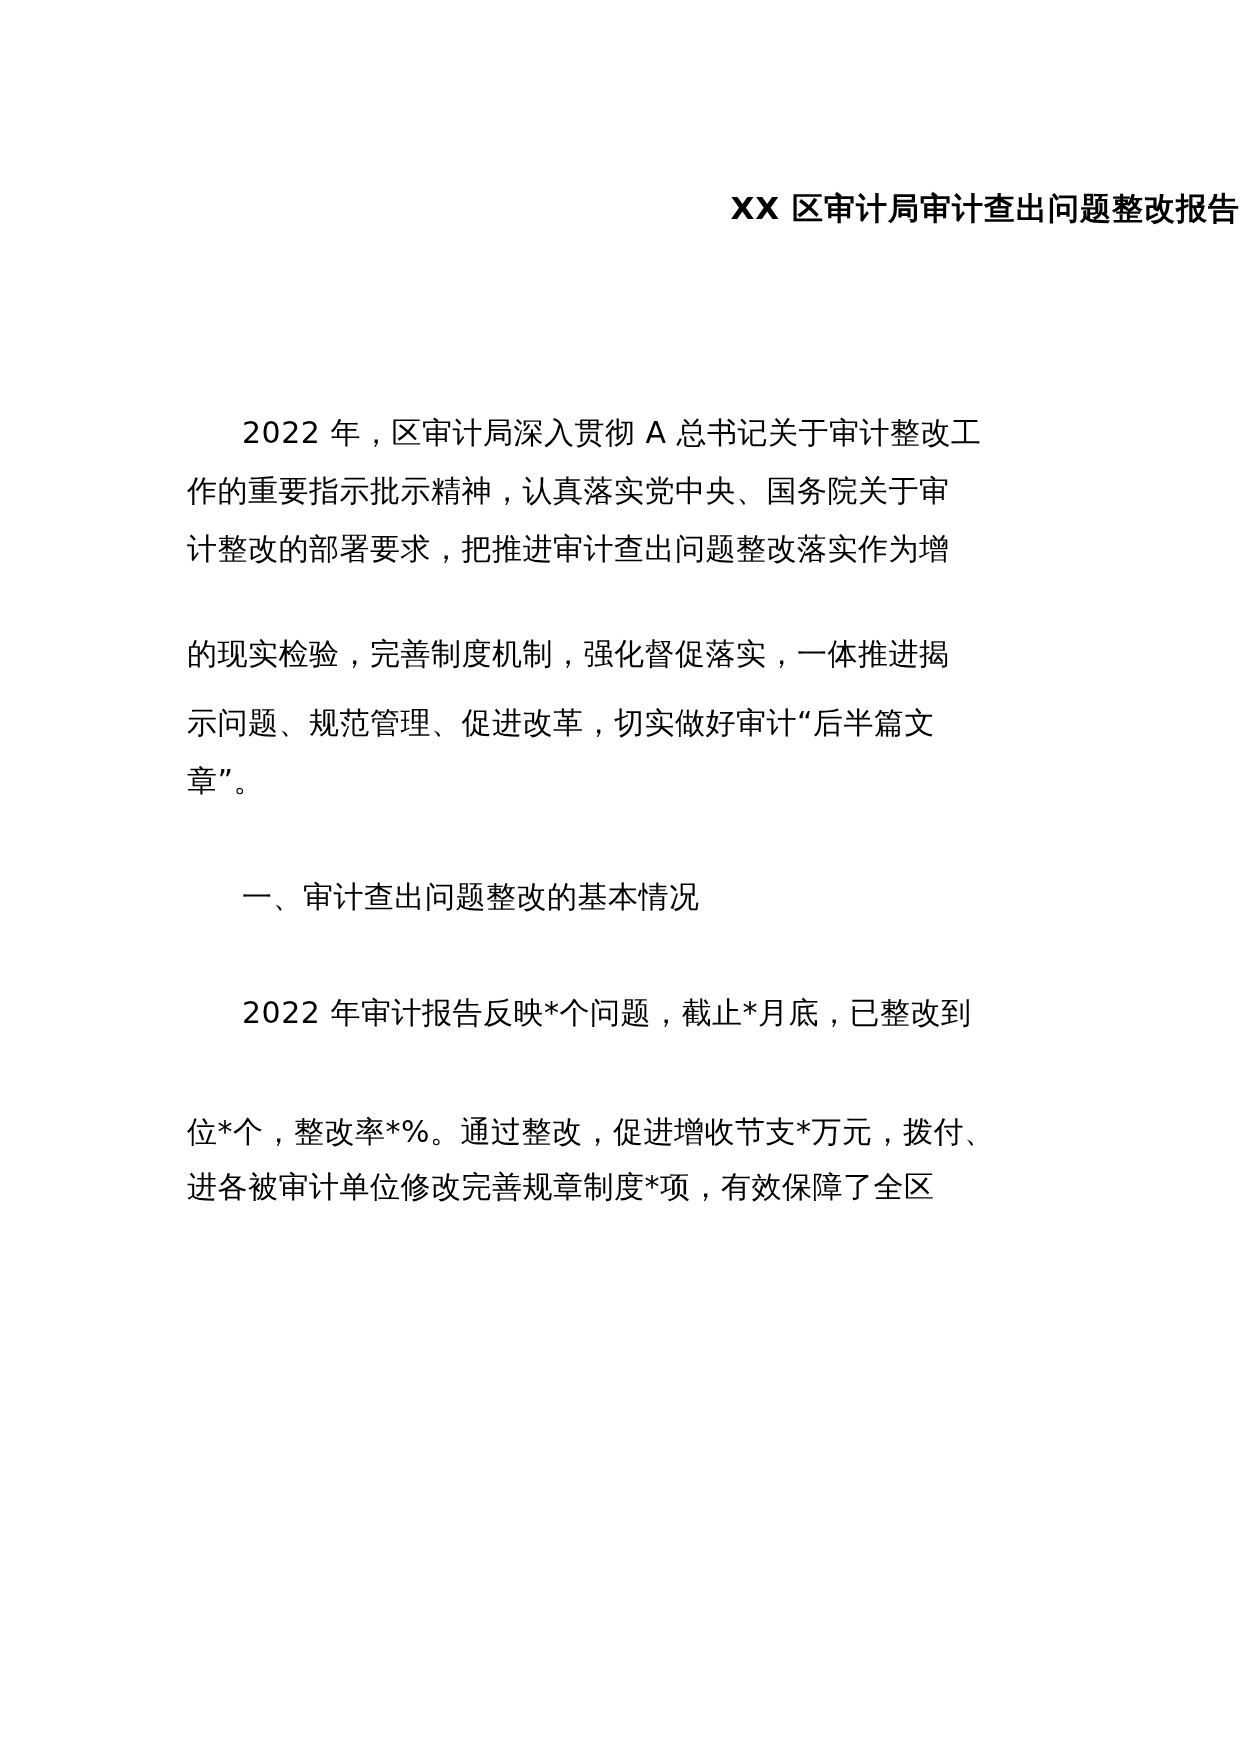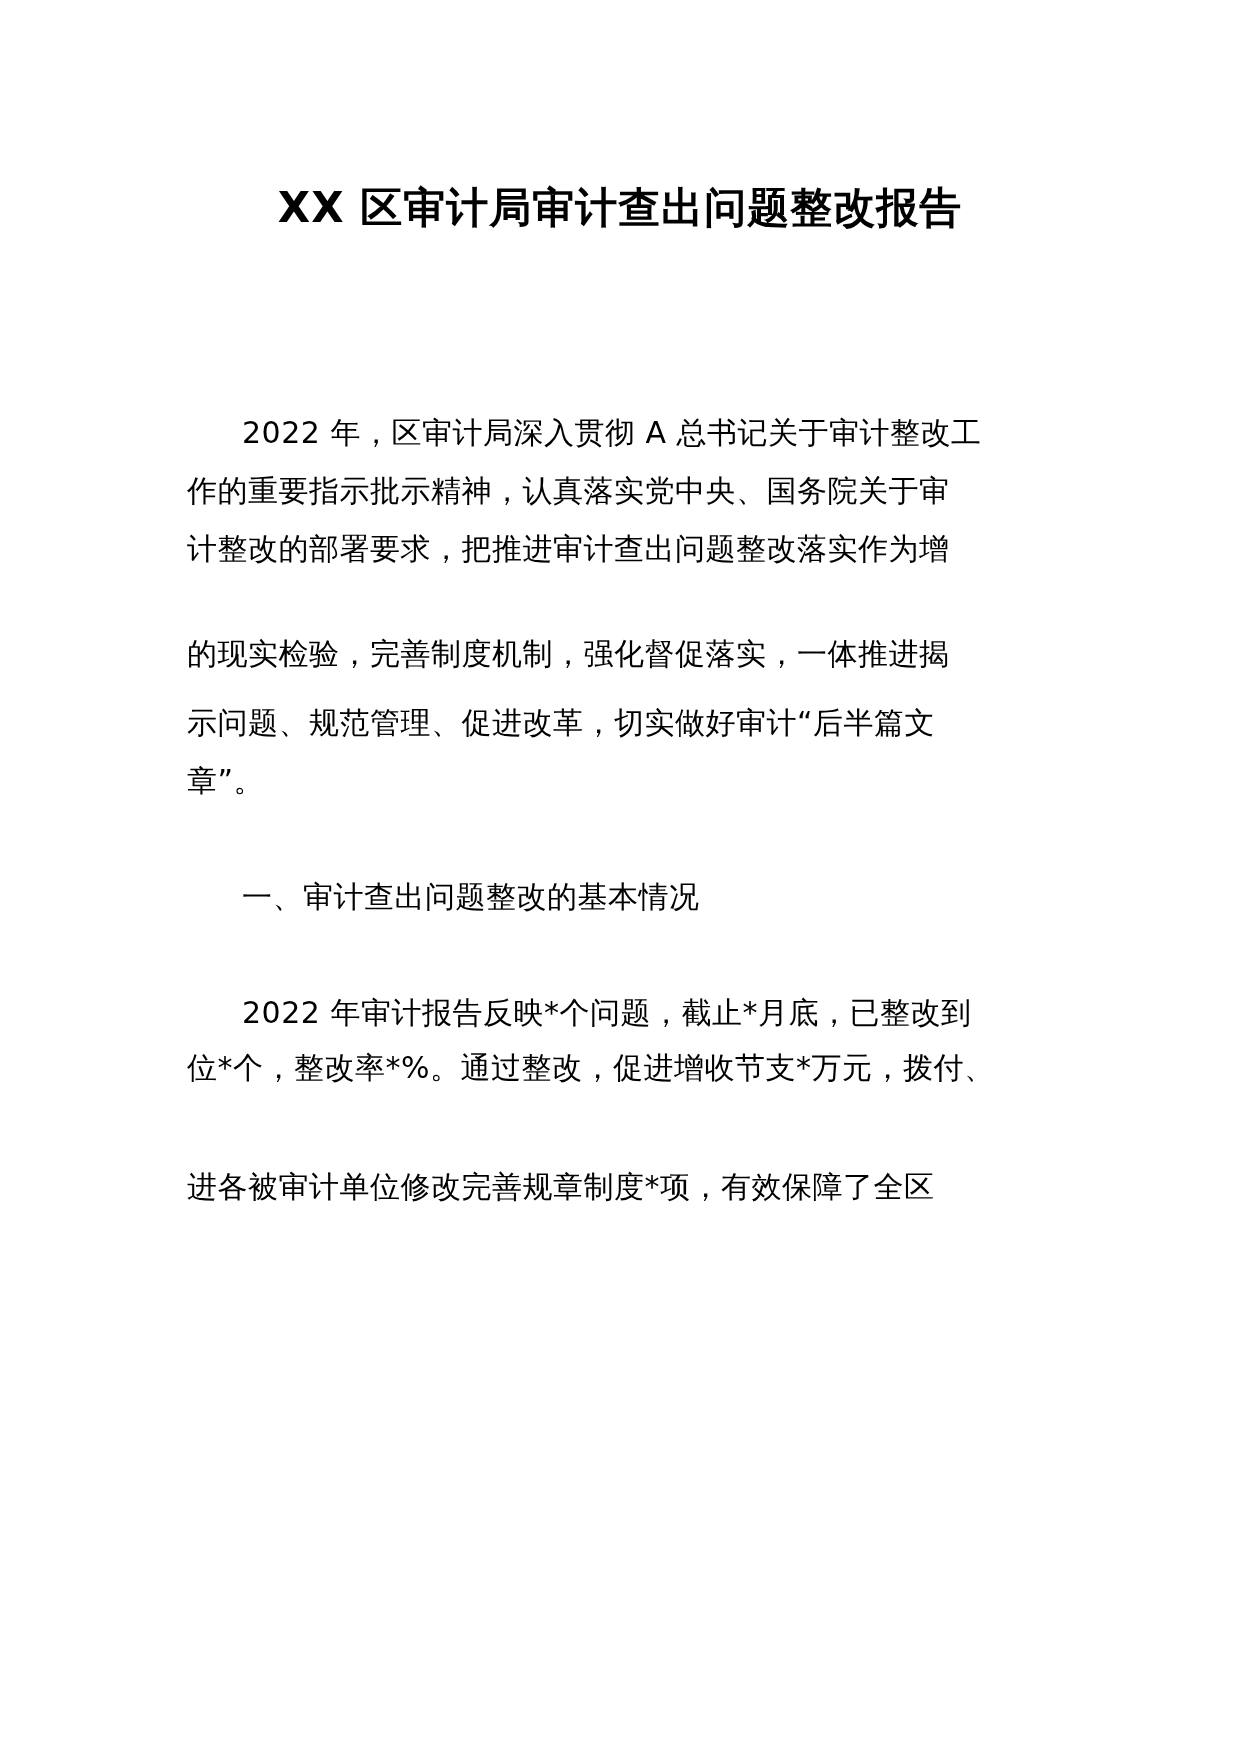--- a/index.html
+++ b/index.html
@@ -1,21 +1,21 @@
 <!DOCTYPE html>
 <html><head>
 <meta charset="utf-8">
 <style>
   html, body { margin: 0; padding: 0; background: #ffffff; }
   body { width: 1240px; height: 1754px; position: relative; overflow: hidden; color: #000; }
   .page { position: absolute; left: 0; top: 0; width: 1240px; height: 1754px; background: #fff; }
   .title {
     position: absolute; left: 0; width: 1240px; top: 178px;
-    text-align: center; font-family: "DejaVu Sans", sans-serif; font-weight: bold;
-    font-size: 42px; line-height: 60px; letter-spacing: 1px; color: #000;
+    text-align: right; font-family: "DejaVu Sans", sans-serif; font-weight: bold;
+    font-size: 31px; line-height: 60px; letter-spacing: 1px; color: #000;
   }
   .line {
     position: absolute; left: 187px; width: 880px; white-space: nowrap;
     font-family: "DejaVu Sans", sans-serif; font-size: 30px; line-height: 40px;
     color: #000; letter-spacing: 0.5px;
   }
   .indent { left: 242px; }
 </style>
 </head>
 <body>
@@ -26,16 +26,16 @@
   <div class="line indent" style="top:413px">2022 年，区审计局深入贯彻 A 总书记关于审计整改工</div>
   <div class="line" style="top:471px">作的重要指示批示精神，认真落实党中央、国务院关于审</div>
   <div class="line" style="top:529px">计整改的部署要求，把推进审计查出问题整改落实作为增</div>
   <div class="line" style="top:634px">的现实检验，完善制度机制，强化督促落实，一体推进揭</div>
   <div class="line" style="top:703px">示问题、规范管理、促进改革，切实做好审计“后半篇文</div>
   <div class="line" style="top:761px">章”。</div>
 
   <div class="line indent" style="top:877px">一、审计查出问题整改的基本情况</div>
 
   <div class="line indent" style="top:993px">2022 年审计报告反映*个问题，截止*月底，已整改到</div>
-  <div class="line" style="top:1048px">位*个，整改率*%。通过整改，促进增收节支*万元，拨付、</div>
+  <div class="line" style="top:1112px">位*个，整改率*%。通过整改，促进增收节支*万元，拨付、</div>
   <div class="line" style="top:1167px">进各被审计单位修改完善规章制度*项，有效保障了全区</div>
 
 </div>
 
 </body></html>

